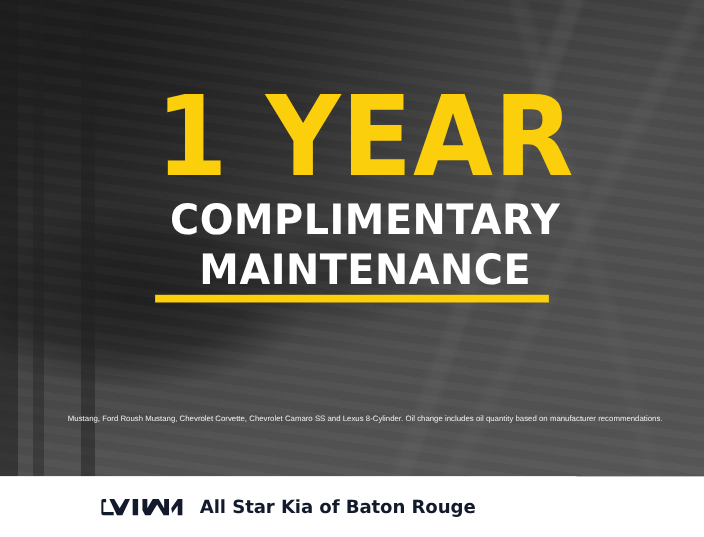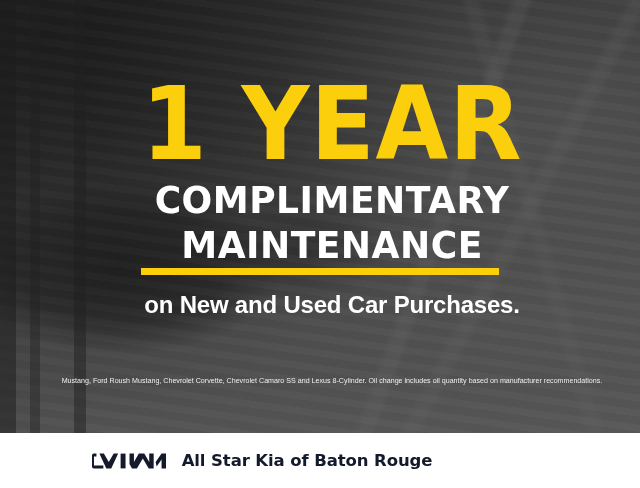--- a/index.html
+++ b/index.html
@@ -202,21 +202,20 @@
 
       <div class="headline-year">1 YEAR</div>
 
       <div class="headline-sub1">COMPLIMENTARY</div>
 
       <div class="headline-sub2">MAINTENANCE</div>
 
       <div class="rule"></div>
 
       <div class="subhead">
-        <span class="l2">on New and Used Car Purchases.</span>
       </div>
 
       <div class="disclaimer">
         <span>Mustang, Ford Roush Mustang, Chevrolet Corvette, Chevrolet Camaro SS and Lexus 8-Cylinder. Oil change includes oil quantity based on manufacturer recommendations.</span>
       </div>
 
     </div>
   </div>
 
   <div class="footer">

